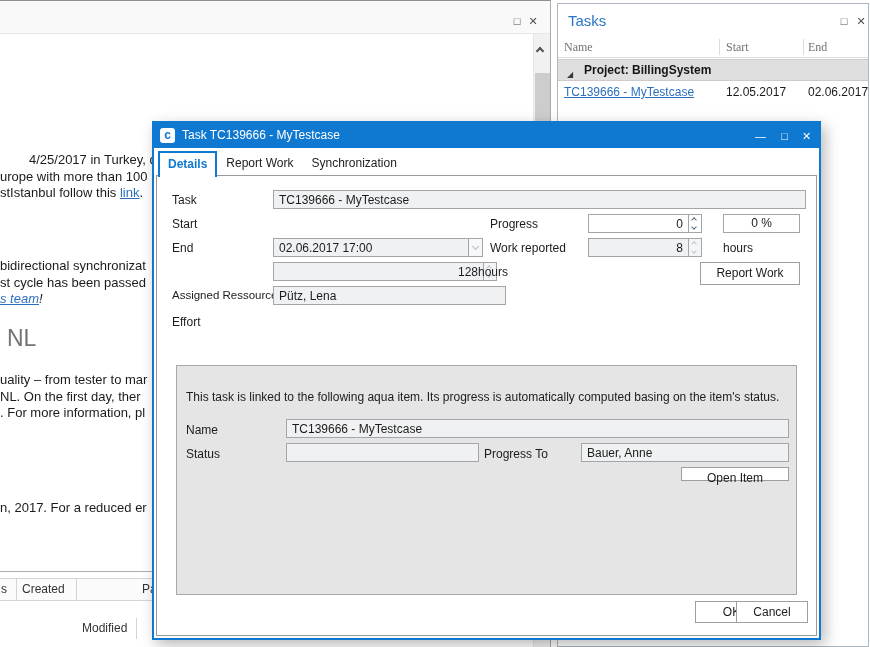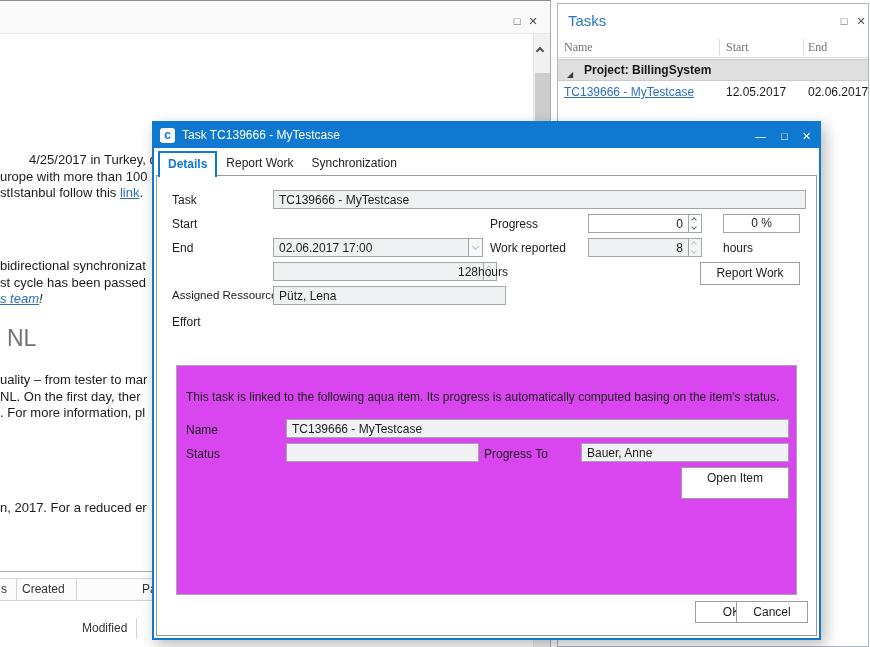--- a/index.html
+++ b/index.html
@@ -69,21 +69,21 @@
   .sbtn.up i { top:3px; border-right:1.4px solid #4f6b84; border-bottom:1.4px solid #4f6b84; transform:rotate(-135deg); }
   .sbtn.down i { top:1px; border-right:1.4px solid #4f6b84; border-bottom:1.4px solid #4f6b84; transform:rotate(45deg); }
   .spinfield.disabled .sval { background:#f0f1f2; }
   .spinfield.disabled .sbtns { background:#f4f5f6; }
   .spinfield.disabled .sbtn.up i, .spinfield.disabled .sbtn.down i { border-color:#b9c8d6; }
   .spinfield.enabled .sval { background:#fff; }
   .spinfield.enabled .sbtns { background:#fff; }
 
   .progressbox { position:absolute; height:19px; background:#fff; border:1px solid #a3a5a8; font-size:12px; color:#1c1c1c; text-align:center; line-height:17px; z-index:3; }
   .btn { position:absolute; background:#ffffff; border:1px solid #9e9e9e; font-size:12px; color:#1c1c1c; text-align:center; cursor:pointer; z-index:3; }
-  .groupbox { position:absolute; left:22px; top:242px; width:621px; height:230px; border:1px solid #a8a8a8; background:#d946ef; z-index:2; }
+  .groupbox { position:absolute; left:22px; top:242px; width:621px; height:230px; border:1px solid #a8a8a8; background:#e5e5e5; z-index:2; }
   .ginfo { position:absolute; left:9px; top:24px; font-size:12px; color:#1c1c1c; white-space:nowrap; }
 </style>
 </head>
 <body>
 
 <div class="stage">
 
   <div class="win-left">
     <div class="titlebar">
       <span class="winctl" style="left:510px; top:13px;">□</span>
@@ -225,20 +225,20 @@
 
       <span class="lbl" style="left:9px; top:57px;">Name</span>
       <div class="fld" style="left:109px; top:53px; width:503px;">TC139666 - MyTestcase</div>
 
       <span class="lbl" style="left:9px; top:81px;">Status</span>
       <div class="fld" style="left:109px; top:77px; width:193px;"></div>
 
       <span class="lbl" style="left:307px; top:81px;">Progress To</span>
       <div class="fld" style="left:404px; top:77px; width:208px;">Bauer, Anne</div>
 
-      <div class="btn" style="left:504px; top:101px; width:108px; height:32px; line-height:20px;">Open Item</div>
+      <div class="btn" style="left:504px; top:101px; width:108px; height:14px; line-height:20px;">Open Item</div>
     </div>
 
     <div class="btn" style="left:501px; top:478px; width:73px; height:22px; line-height:20px;margin-left:40px;">OK</div>
     <div class="btn" style="left:582px; top:478px; width:72px; height:22px; line-height:20px;">Cancel</div>
   </div>
 
 </div>
 
 </body></html>

